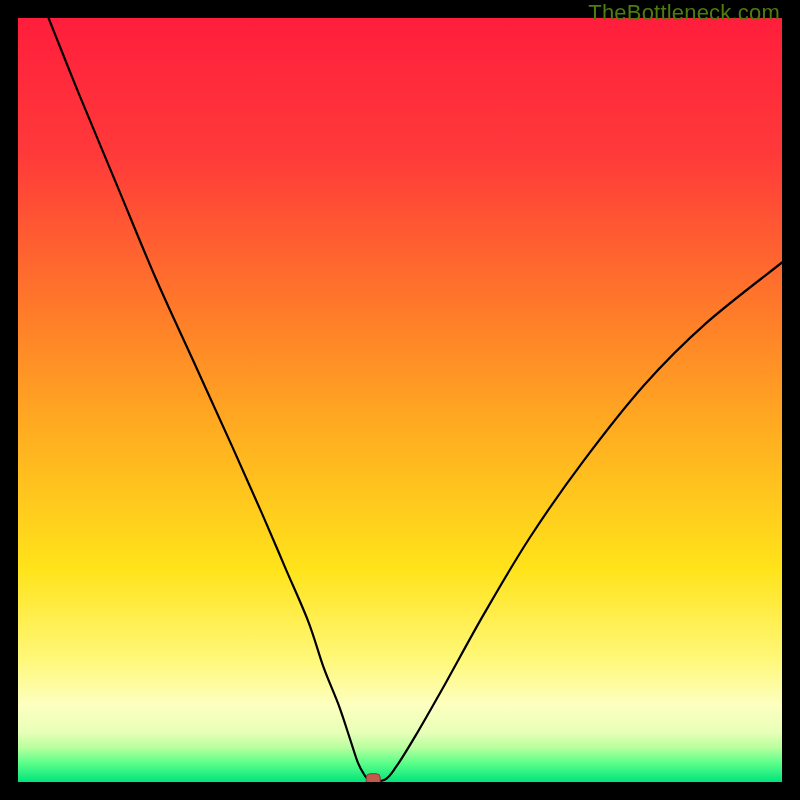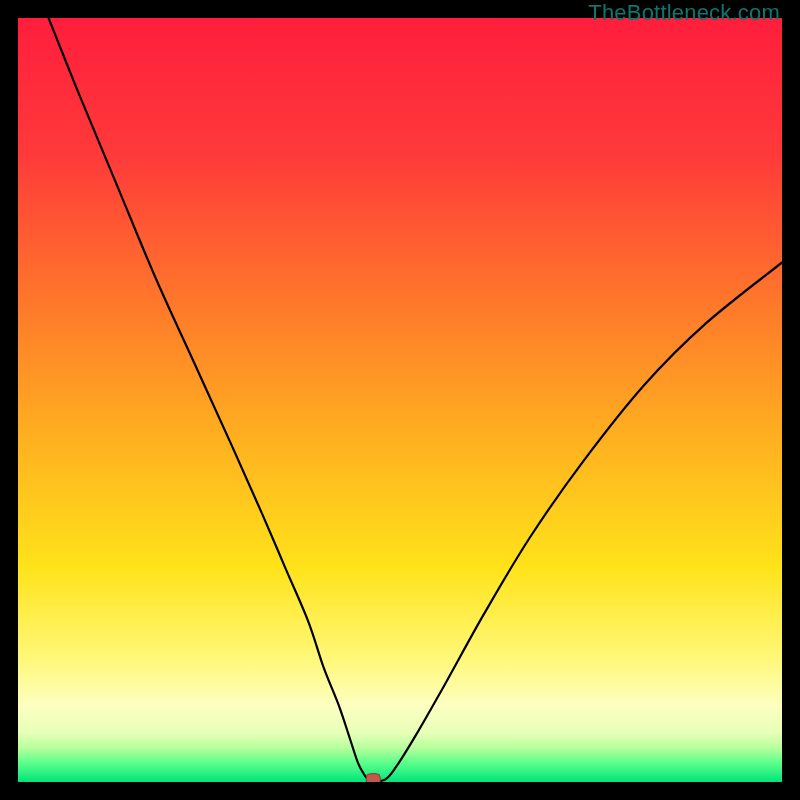--- a/index.html
+++ b/index.html
@@ -23,21 +23,21 @@
     position: absolute;
     left: 0;
     top: 0;
     width: 764px;
     height: 764px;
   }
   .watermark {
     position: absolute;
     top: 0px;
     right: 20px;
-    color: #0f766e;
+    color: #4d7c0f;
     font-size: 22px;
     font-weight: 500;
     letter-spacing: 0.2px;
     user-select: none;
   }
 </style>
 </head>
 <body>
 
 <div class="frame">

